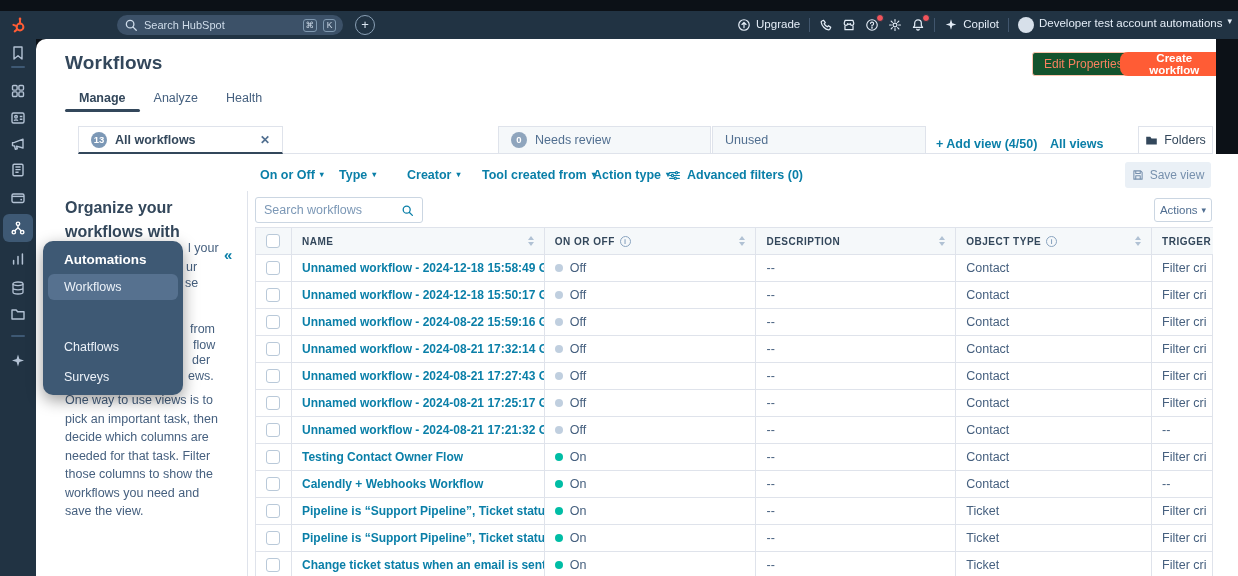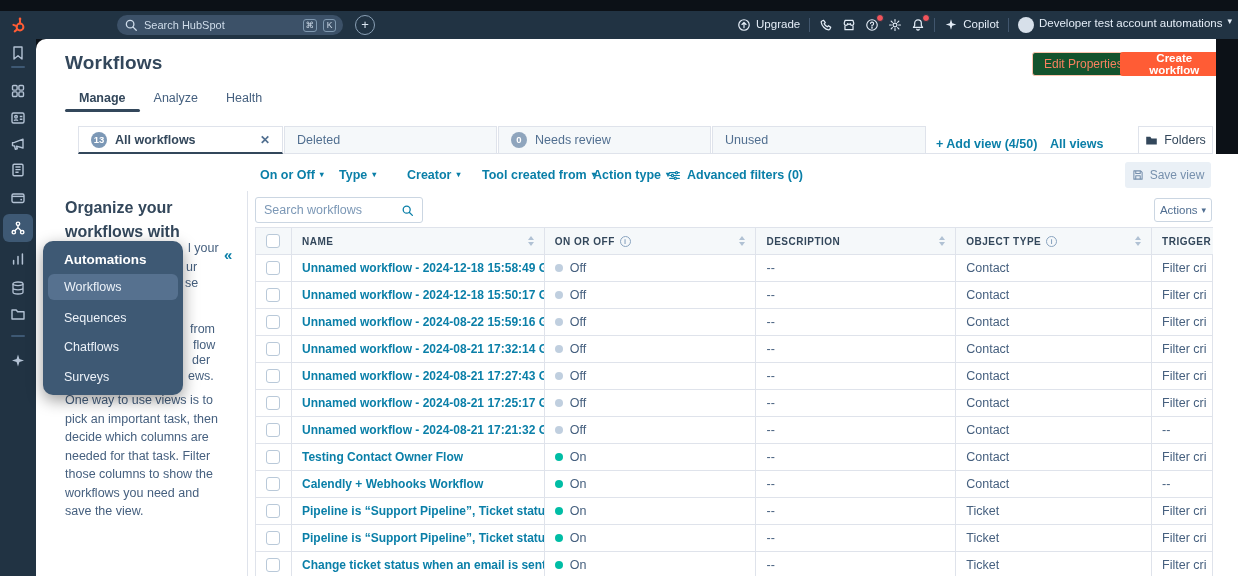--- a/index.html
+++ b/index.html
@@ -34,21 +34,21 @@
   .card { position:absolute; left:36px; top:28px; width:1202px; height:542px; background:#fff; border-radius:10px 0 0 0; z-index:3; }
   .dark-gap { position:absolute; left:1216px; top:28px; width:22px; height:115px; background:var(--frame-bg,#0c1117); z-index:6; }
 
   .page-title { position:absolute; left:29px; top:13px; font-size:19px; font-weight:bold; color:var(--navy-text,#33475b); letter-spacing:.2px; }
   .main-tabs { position:absolute; left:29px; top:47px; display:flex; }
   .main-tab { min-width:64px; padding:0 14px; height:25px; line-height:25px; text-align:center; font-size:12.5px; color:#45607f; position:relative; }
   .main-tab.active { color:var(--navy-text,#33475b); font-weight:bold; }
   .main-tab.active::after { content:""; position:absolute; left:0; right:0; bottom:-1px; height:3px; border-radius:2px; background:var(--navy-text,#33475b); }
 
   .btn-edit { position:absolute; left:996px; top:13px; height:24px; padding:0 11px; background:#14532d; border:1px solid #fcc3ad; border-radius:3px; color:#f88260; font-size:12px; font-family:inherit; }
-  .btn-create { position:absolute; left:1084px; top:13px; height:24px; padding:0 10px; background:var(--brand-orange,#ff5c35); border:none; border-radius:3px; color:#fff; font-size:11.5px; font-weight:bold; font-family:inherit; display:flex; align-items:center; gap:5px; }
+  .btn-create { position:absolute; left:1084px; top:13px; height:24px; padding:0 10px; background:var(--brand-orange,#ff5c35); border:none; border-radius:8px; color:#fff; font-size:11.5px; font-weight:bold; font-family:inherit; display:flex; align-items:center; gap:5px; }
 
   
   .views-bar { position:absolute; left:0; top:87px; width:1202px; height:28px; }
   .views-bar::after { content:""; position:absolute; left:42px; right:25px; bottom:0; height:1px; background:var(--border-gray,#dfe3eb); }
   .vtab { position:absolute; top:0; height:28px; display:flex; align-items:center; padding:0 12px; font-size:12.5px; color:var(--muted-text,#516f90); background:#f5f8fa; border:1px solid var(--border-gray,#dfe3eb); z-index:1; }
   .vtab.active { background:#fff; color:var(--navy-text,#33475b); font-weight:bold; border-bottom:2px solid var(--navy-text,#33475b); }
   .count-badge { width:16px; height:16px; border-radius:50%; background:var(--count-badge-blue,#7c98b6); color:#fff; font-size:9.5px; font-weight:bold; line-height:16px; text-align:center; margin-right:8px; }
   .count-badge.zero { background:#8fa5bd; }
   .vtab-close { margin-left:auto; color:#516f90; font-size:12px; padding-left:10px; }
   .vlink { position:absolute; top:4px; height:28px; line-height:28px; color:var(--link-blue,#0a7fa8); font-size:12.5px; font-weight:bold; }
@@ -275,23 +275,20 @@
     <button class="btn-create">
       <span>Create workflow</span>
       <span class="caret">▾</span>
     </button>
 
     <div class="views-bar">
       <div class="vtab active" style="left:42px;width:205px">
         <span class="count-badge">13</span>
         <span>All workflows</span>
         <span class="vtab-close">✕</span>
-      </div>
-      <div class="vtab" style="left:248px;width:213px">
-        <span>Deleted</span>
       </div>
       <div class="vtab" style="left:462px;width:213px">
         <span class="count-badge zero">0</span>
         <span>Needs review</span>
       </div>
       <div class="vtab" style="left:676px;width:214px">
         <span>Unused</span>
       </div>
       <span class="vlink" style="left:900px">+ Add view (4/50)</span>
       <span class="vlink" style="left:1014px">All views</span>
@@ -592,18 +589,17 @@
           </div>
       </div>
     </div>
   </div>
 
   <div class="dark-gap"></div>
 
   <div class="flyout">
     <div class="flyout-title">Automations</div>
     <div class="fly-item active" style="top:33px">Workflows</div>
-    <div class="fly-item" style="top:64px">Sequences</div>
     <div class="fly-item" style="top:93px">Chatflows</div>
     <div class="fly-item" style="top:123px">Surveys</div>
   </div>
 
 </div>
 
 </body></html>

